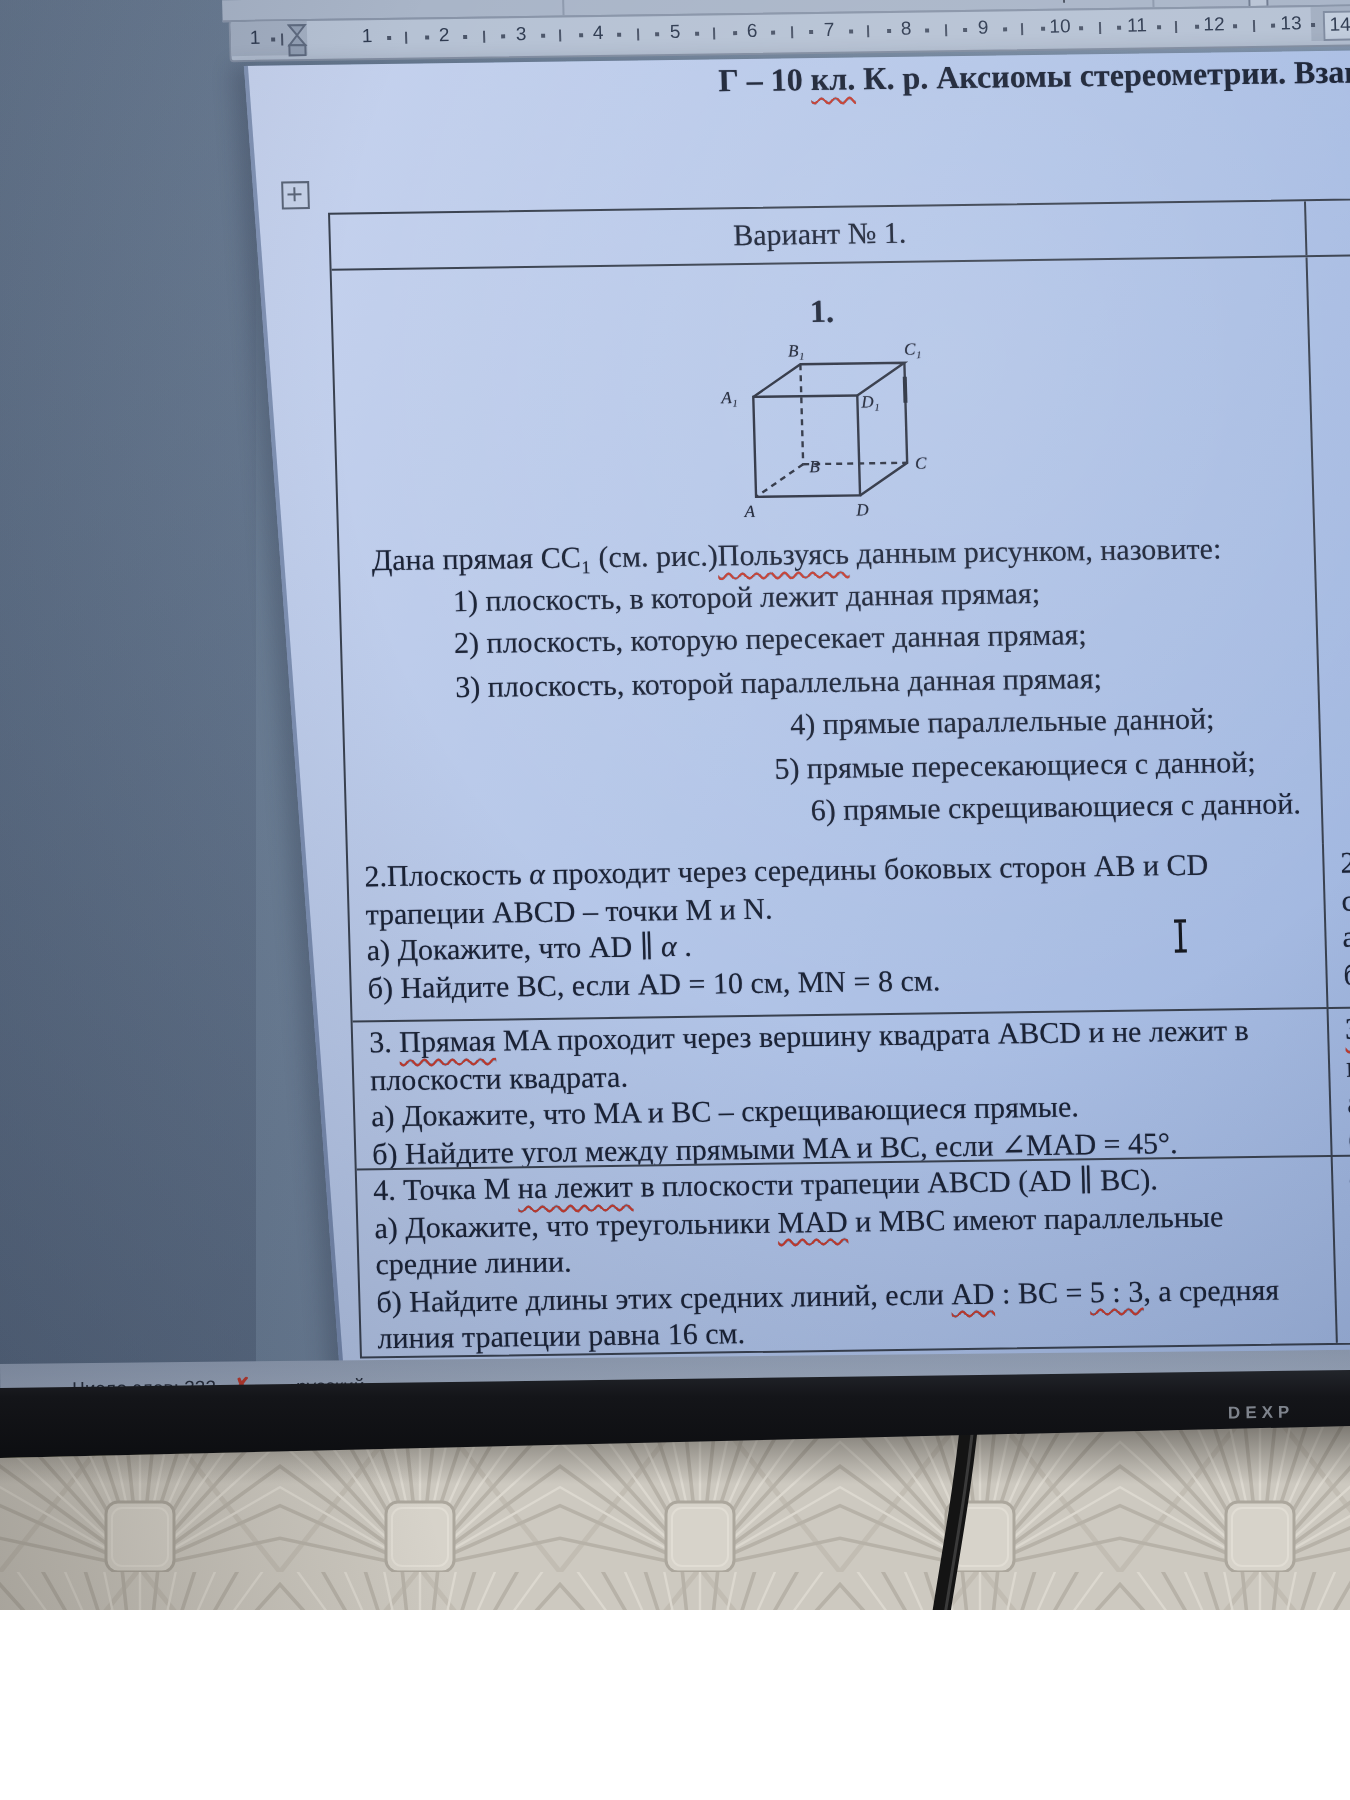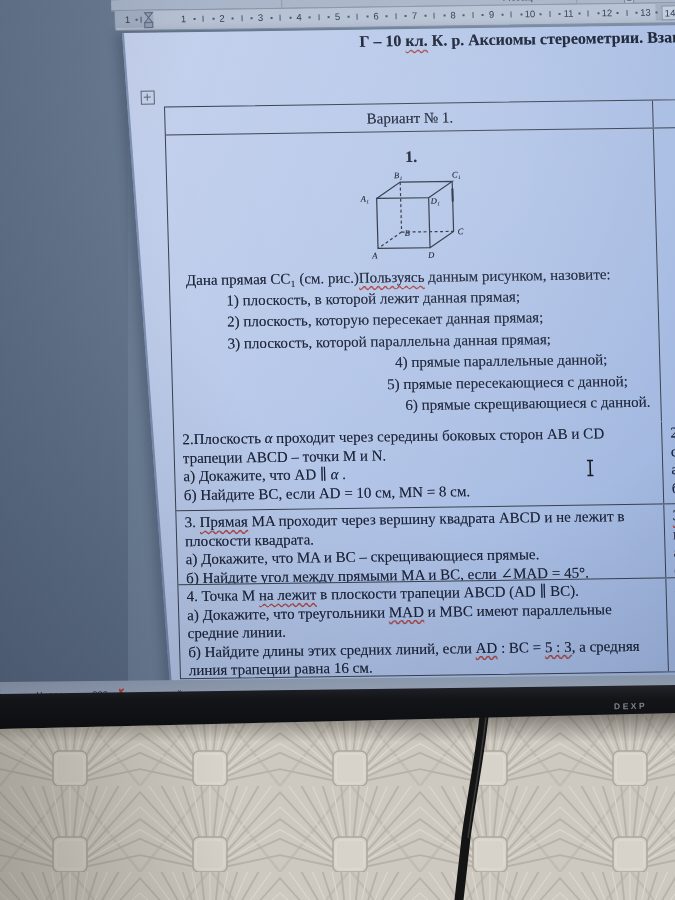--- a/index.html
+++ b/index.html
@@ -1,16 +1,16 @@
 <!DOCTYPE html>
 <html><head>
 <meta charset="utf-8">
 <style>
   html,body{margin:0;padding:0;}
-  #photo{position:relative;width:675px;height:900px;overflow:hidden;background:#fef9c3;
+  #photo{position:relative;width:675px;height:805px;overflow:hidden;background:#fef9c3;
          font-family:"Liberation Serif","DejaVu Serif",serif;}
 
   
   #screen{position:absolute;left:0;top:0;width:675px;height:712px;overflow:hidden;
           background:linear-gradient(100deg,#64768c 0%,#6e8198 30%,#7c90a8 65%,#8da1ba 100%);}
   #screen-vignette{position:absolute;inset:0;pointer-events:none;
           background:radial-gradient(ellipse at 70% 25%, rgba(255,255,255,.10) 0%, rgba(255,255,255,0) 45%, rgba(15,22,40,.22) 100%);}
   #left-band{position:absolute;left:0;top:0;width:128px;height:712px;
           background:linear-gradient(180deg,#6b7c93 0%,#5d6e86 45%,#4e5d74 100%);opacity:.55;}
   #persp{position:absolute;inset:0;transform:rotate(-0.8deg) skewX(0.8deg);transform-origin:122px 35px;}

